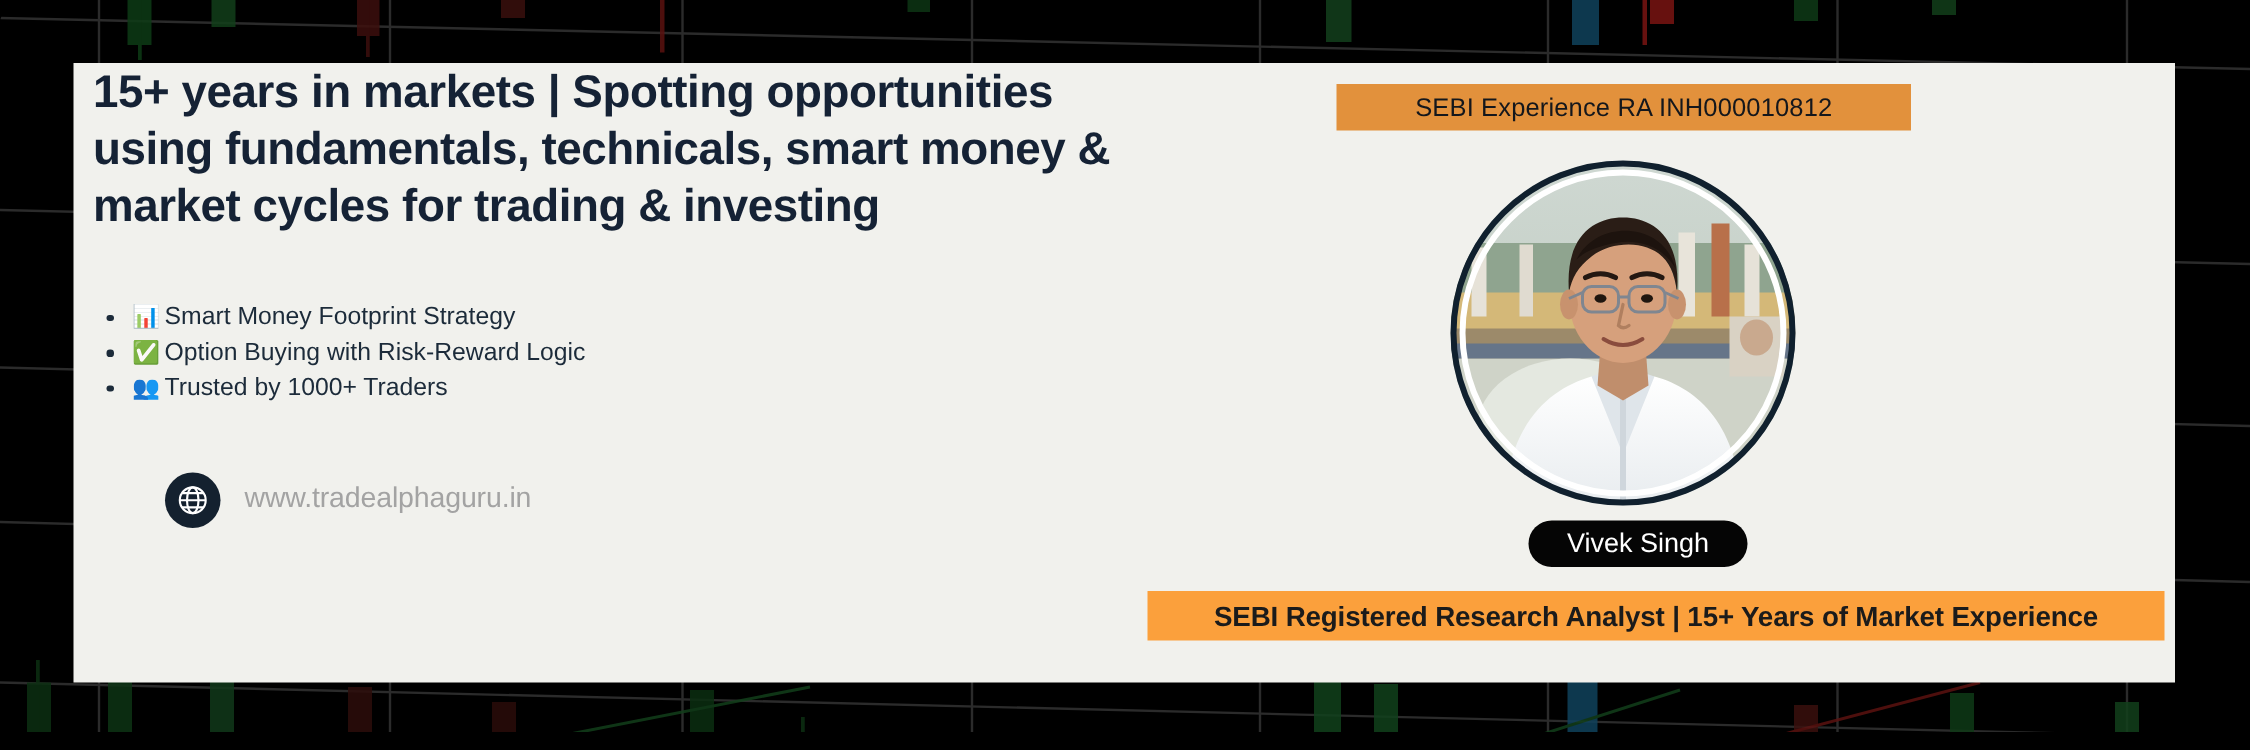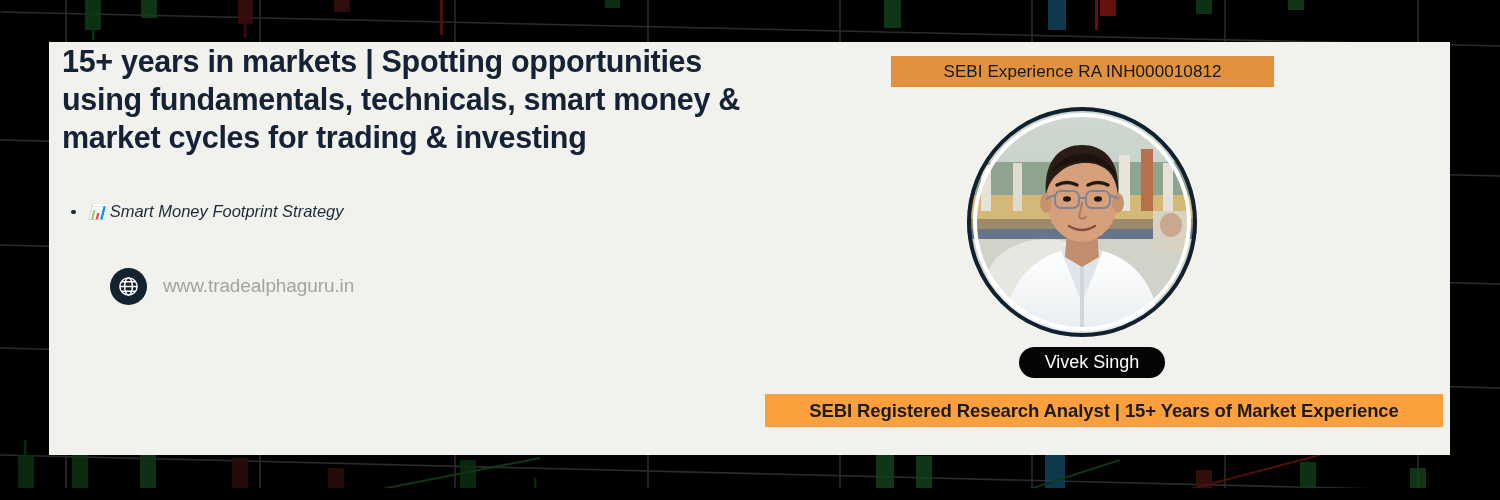--- a/index.html
+++ b/index.html
@@ -57,21 +57,20 @@
     color: #152235;
     margin: 0;
     width: 715px;
   }
 
   #bullet-list {
     list-style: none;
     margin: 0;
     padding: 0;
     margin-top: 44px;
-    font-style: italic;
   }
   #bullet-list li {
     position: relative;
     padding-left: 26px;
     font-size: 16.5px;
     line-height: 22.6px;
     color: #1c2b3a;
     white-space: nowrap;
   }
   #bullet-list li::before {
@@ -255,20 +254,26 @@
 
   <div id="card"></div>
 
   <div id="left-col">
     <h1 id="headline">15+ years in markets | Spotting opportunities using fundamentals, technicals, smart money &amp; market cycles for trading &amp; investing</h1>
 
     <ul id="bullet-list">
       <li>
         <span class="bullet-emoji">📊</span><span>Smart Money Footprint Strategy</span>
       </li>
+      <li>
+        <span class="bullet-emoji">✅</span><span>Option Buying with Risk-Reward Logic</span>
+      </li>
+      <li>
+        <span class="bullet-emoji">👥</span><span>Trusted by 1000+ Traders</span>
+      </li>
     </ul>
 
     <div id="website-row">
       <span id="globe-badge">
         <svg width="23" height="23" viewBox="0 0 24 24" fill="none" stroke="#ffffff" stroke-width="1.5">
           <circle cx="12" cy="12" r="9"></circle>
           <ellipse cx="12" cy="12" rx="4" ry="9"></ellipse>
           <line x1="3" y1="12" x2="21" y2="12"></line>
           <line x1="4.6" y1="7" x2="19.4" y2="7"></line>
           <line x1="4.6" y1="17" x2="19.4" y2="17"></line>

